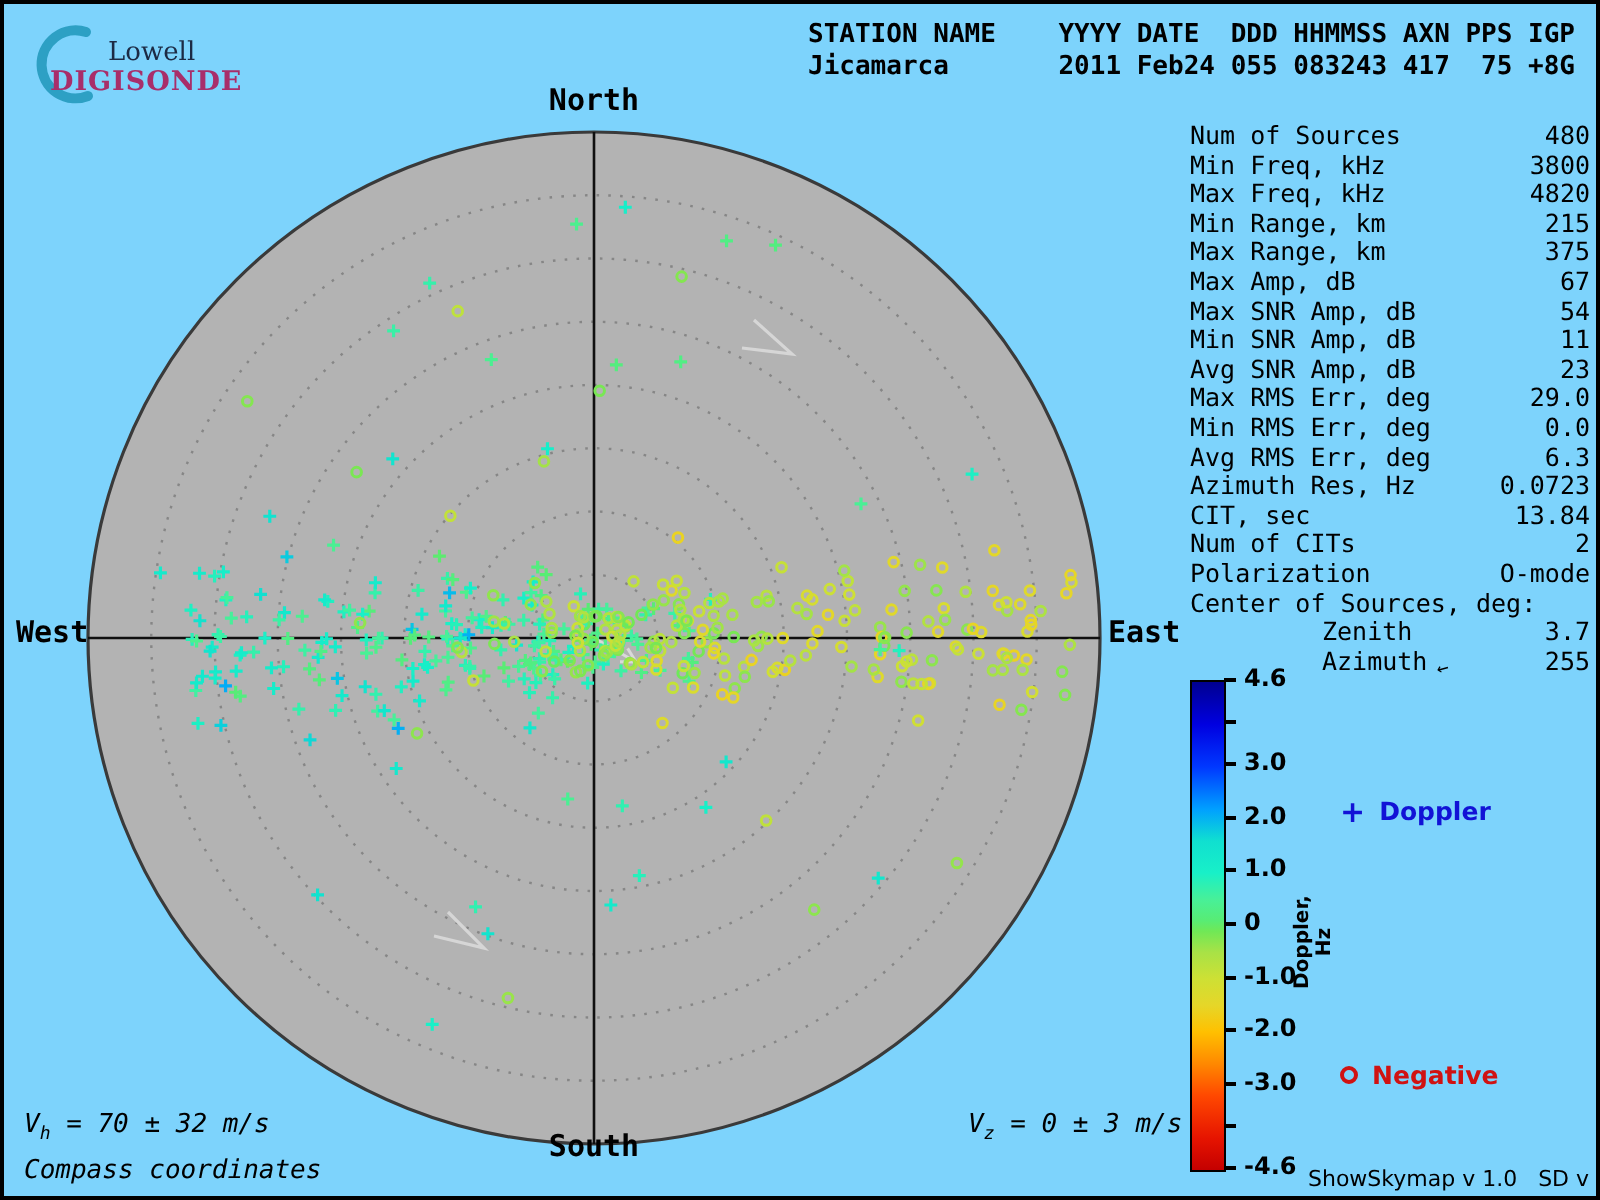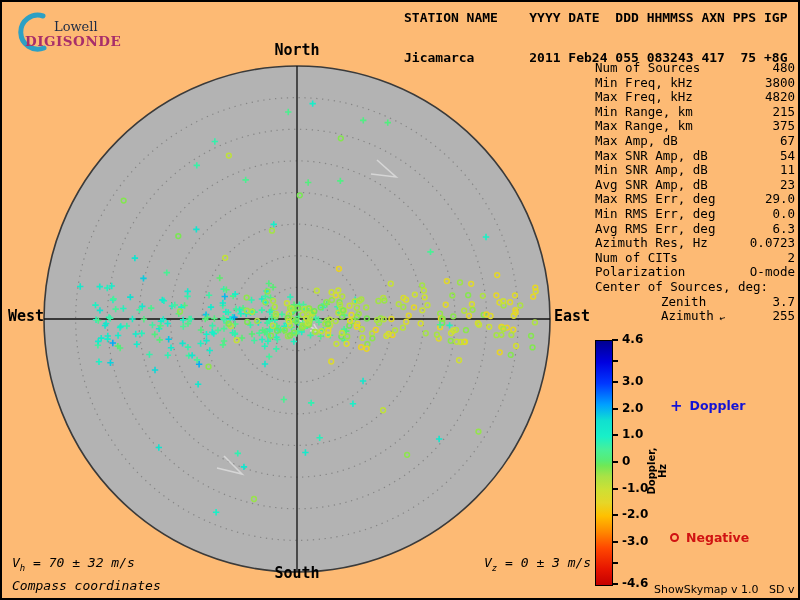--- a/index.html
+++ b/index.html
@@ -1,29 +1,29 @@
 <!DOCTYPE html>
 <html><head>
 <meta charset="utf-8">
 <style>
   html,body{margin:0;padding:0;background:#888;}
-  .screen{position:relative;width:800px;height:600px;background:#fdba74;
+  .screen{position:relative;width:800px;height:600px;background:#7dd3fc;
     border:2px solid #000;box-sizing:border-box;overflow:hidden;
     font-family:"DejaVu Sans Mono",monospace;color:#000;}
   .abs{position:absolute;}
   
   #logo{position:absolute;left:6px;top:4px;width:120px;height:48px;}
   #logo svg{position:absolute;left:2px;top:2px;}
   #logo-lowell{position:absolute;left:46px;top:13px;font:13px "DejaVu Serif",serif;color:#1c2b45;}
   #logo-digisonde{position:absolute;left:17px;top:27px;font:bold 13.5px "DejaVu Serif",serif;
     color:#a82e6a;letter-spacing:.5px;}
   
   pre.hdr{margin:0;position:absolute;font:bold 13px "DejaVu Sans Mono",monospace;white-space:pre;}
   #hdr1{left:402px;top:8px;}
-  #hdr2{left:402px;top:24px;margin-top:24px;}
+  #hdr2{left:402px;top:24px;}
   
   .compass{position:absolute;font:bold 15px "DejaVu Sans Mono",monospace;}
   #north{left:295px;top:39px;transform:translateX(-50%);}
   #south{left:295px;top:562px;transform:translateX(-50%);}
   #west{left:6px;top:305px;width:36px;text-align:right;}
   #east{left:552px;top:305px;}
   
   #stats{position:absolute;left:593px;top:59px;width:200px;
     font:12.5px/14.6px "DejaVu Sans Mono",monospace;}
   .srow{display:flex;justify-content:space-between;white-space:pre;}
@@ -554,20 +554,21 @@
       <div class="srow"><span>Min Range, km</span><span>215</span></div>
       <div class="srow"><span>Max Range, km</span><span>375</span></div>
       <div class="srow"><span>Max Amp, dB</span><span>67</span></div>
       <div class="srow"><span>Max SNR Amp, dB</span><span>54</span></div>
       <div class="srow"><span>Min SNR Amp, dB</span><span>11</span></div>
       <div class="srow"><span>Avg SNR Amp, dB</span><span>23</span></div>
       <div class="srow"><span>Max RMS Err, deg</span><span>29.0</span></div>
       <div class="srow"><span>Min RMS Err, deg</span><span>0.0</span></div>
       <div class="srow"><span>Avg RMS Err, deg</span><span>6.3</span></div>
       <div class="srow"><span>Azimuth Res, Hz</span><span>0.0723</span></div>
+      <div class="srow"><span>CIT, sec</span><span>13.84</span></div>
       <div class="srow"><span>Num of CITs</span><span>2</span></div>
       <div class="srow"><span>Polarization</span><span>O-mode</span></div>
       <div class="srow"><span>Center of Sources, deg:</span></div>
       <div class="srow"><span style="padding-left: 66px;">Zenith</span><span>3.7</span></div>
       <div class="srow"><span style="padding-left: 66px;">Azimuth<span class="azarrow" style="transform: rotate(255deg);">↑</span></span><span>255</span></div>
     </div>
 
   <div id="cbar" style="background: linear-gradient(rgb(0, 0, 144) 0%, rgb(0, 0, 224) 8.7%, rgb(0, 56, 255) 17.4%, rgb(0, 160, 255) 26.1%, rgb(16, 224, 208) 32.6%, rgb(24, 240, 200) 39.1%, rgb(72, 240, 152) 44.6%, rgb(88, 236, 116) 48.9%, rgb(112, 232, 86) 51.1%, rgb(168, 226, 70) 55.4%, rgb(206, 224, 52) 60.9%, rgb(230, 214, 40) 66.3%, rgb(255, 192, 0) 71.7%, rgb(255, 136, 0) 78.3%, rgb(255, 72, 0) 84.8%, rgb(230, 20, 0) 93.5%, rgb(196, 0, 0) 100%);"></div>
   <div id="cbticks">
       <div class="tick" style="top: 337px;"></div>

